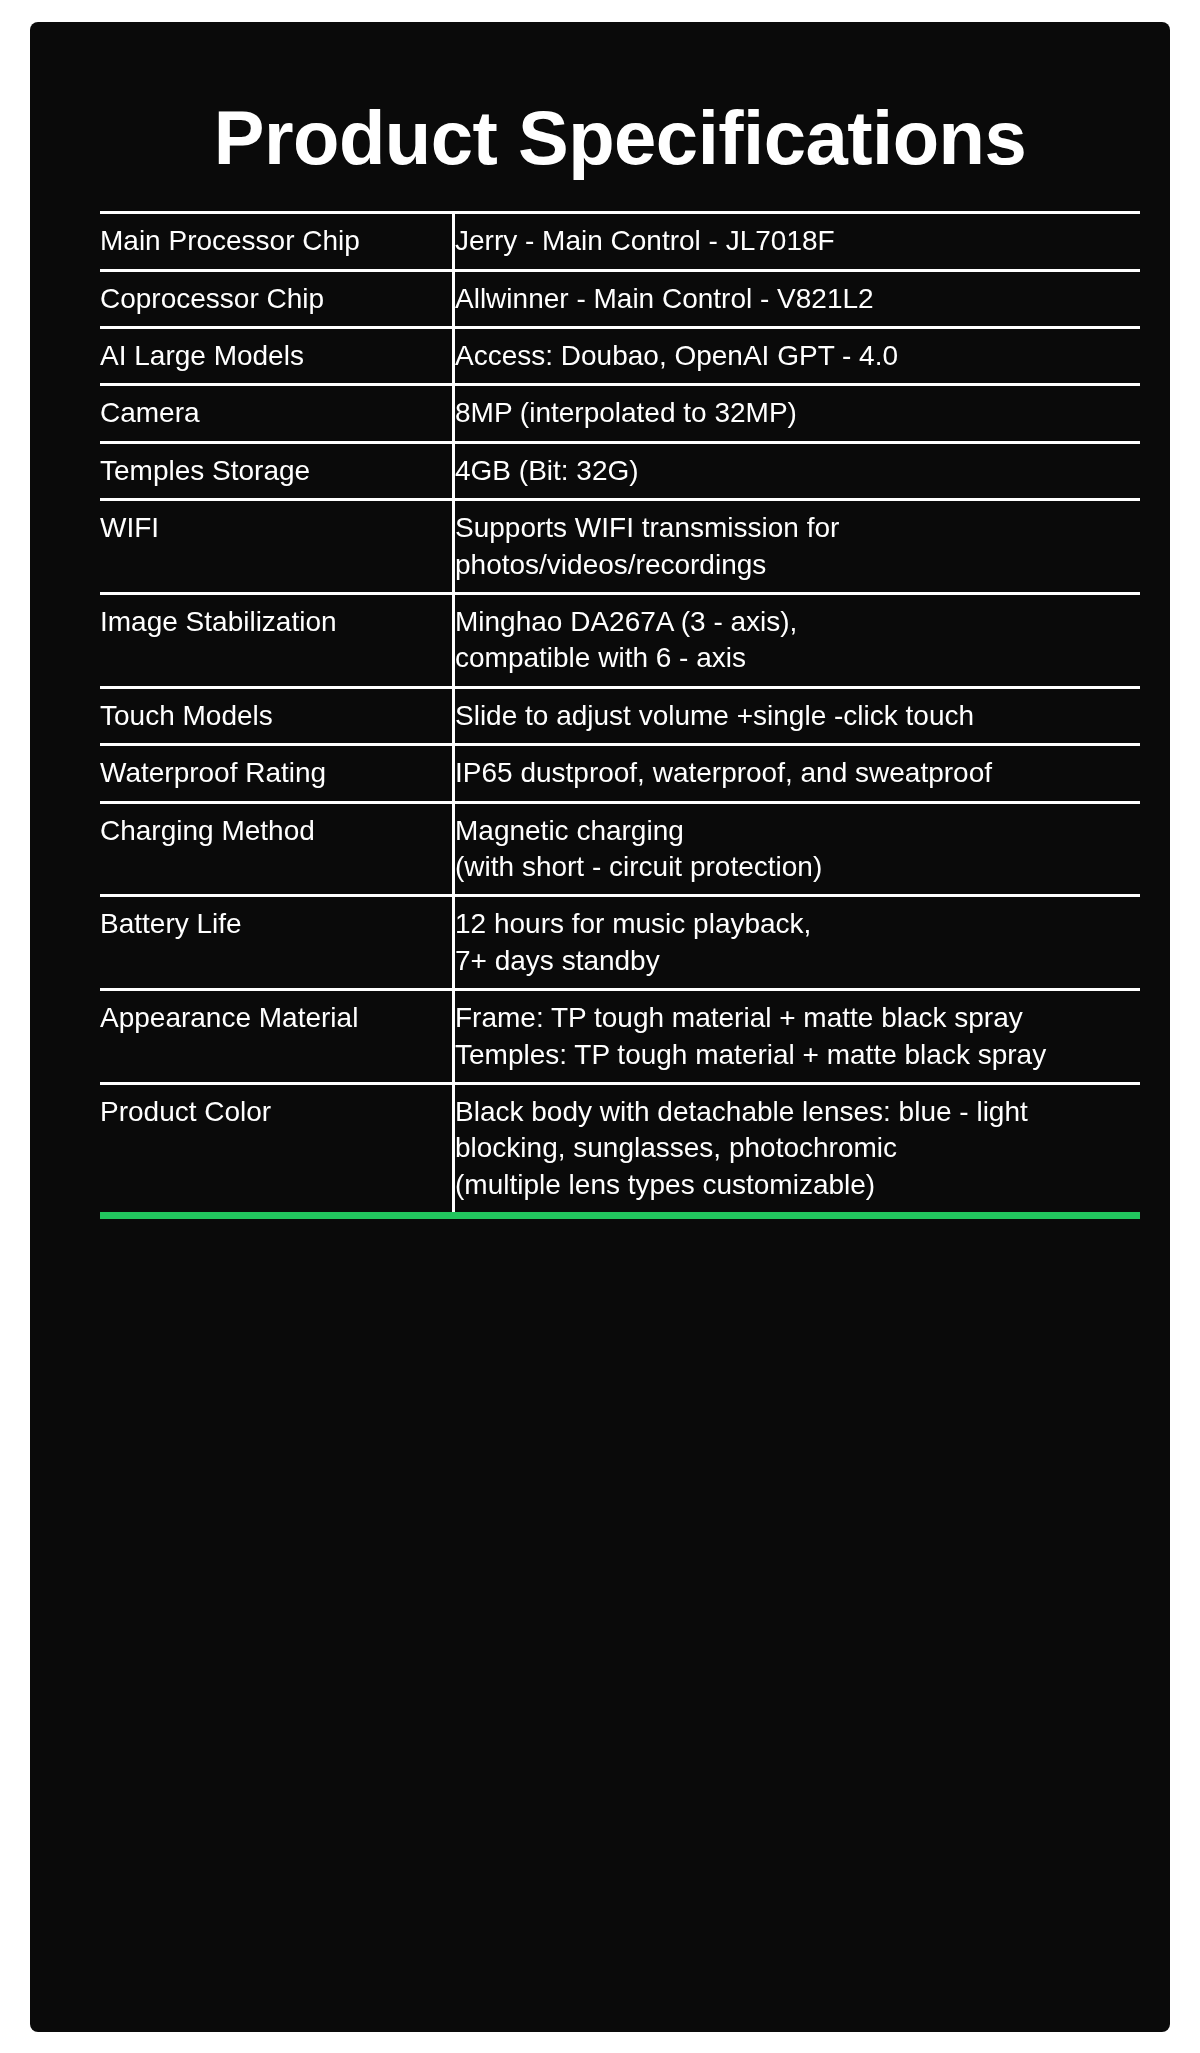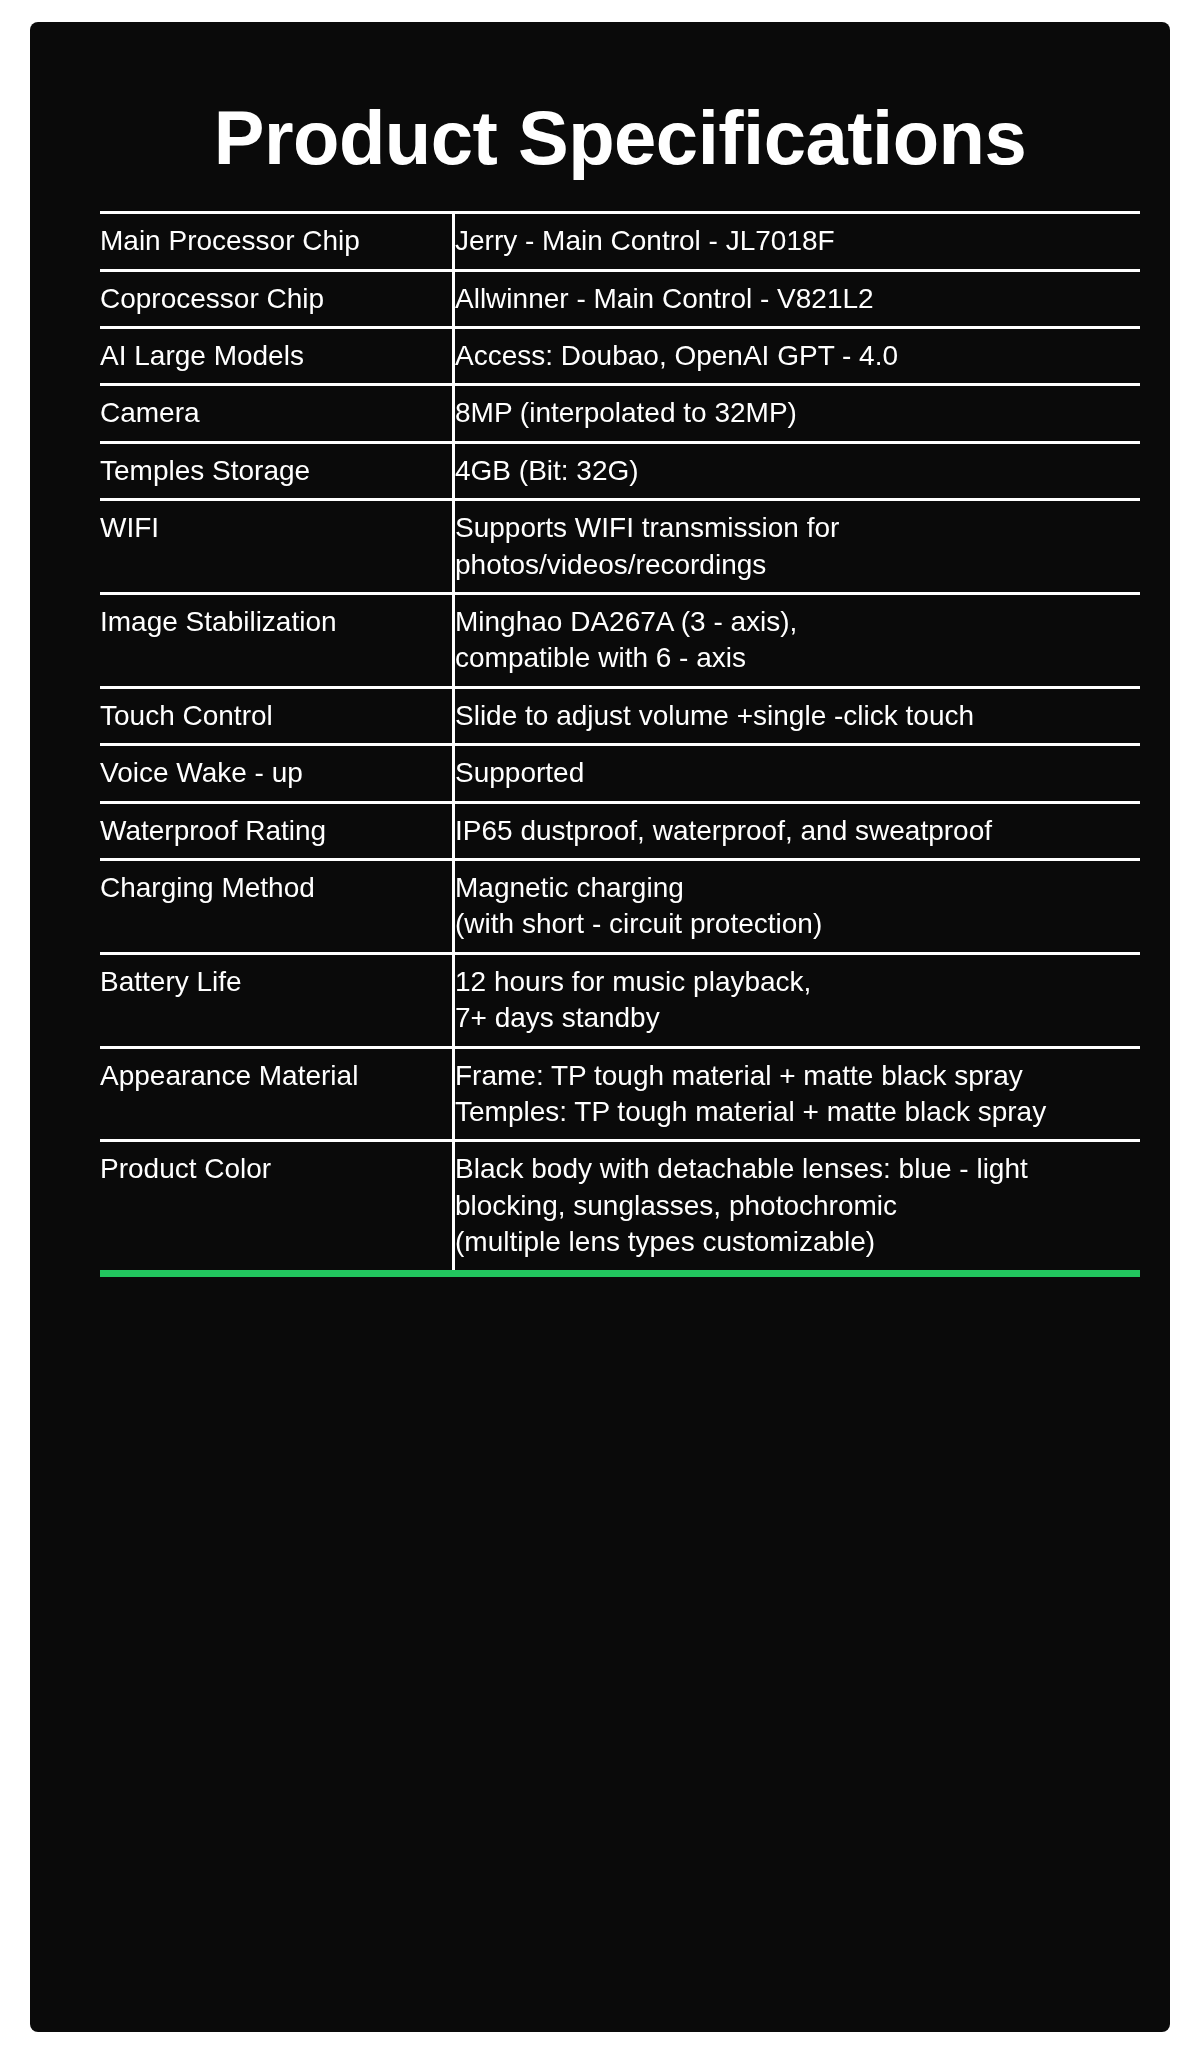--- a/index.html
+++ b/index.html
@@ -122,29 +122,23 @@
           </td>
         </tr>
         <tr>
           <td class="label">Image Stabilization</td>
           <td class="value">
             <span class="line">Minghao DA267A (3 - axis),</span>
             <span class="line">compatible with 6 - axis</span>
           </td>
         </tr>
         <tr>
-          <td class="label">Touch Control</td>
+          <td class="label">Touch Models</td>
           <td class="value">
             <span class="line">Slide to adjust volume +single -click touch</span>
-          </td>
-        </tr>
-        <tr>
-          <td class="label">Voice Wake - up</td>
-          <td class="value">
-            <span class="line">Supported</span>
           </td>
         </tr>
         <tr>
           <td class="label">Waterproof Rating</td>
           <td class="value">
             <span class="line">IP65 dustproof, waterproof, and sweatproof</span>
           </td>
         </tr>
         <tr>
           <td class="label">Charging Method</td>

